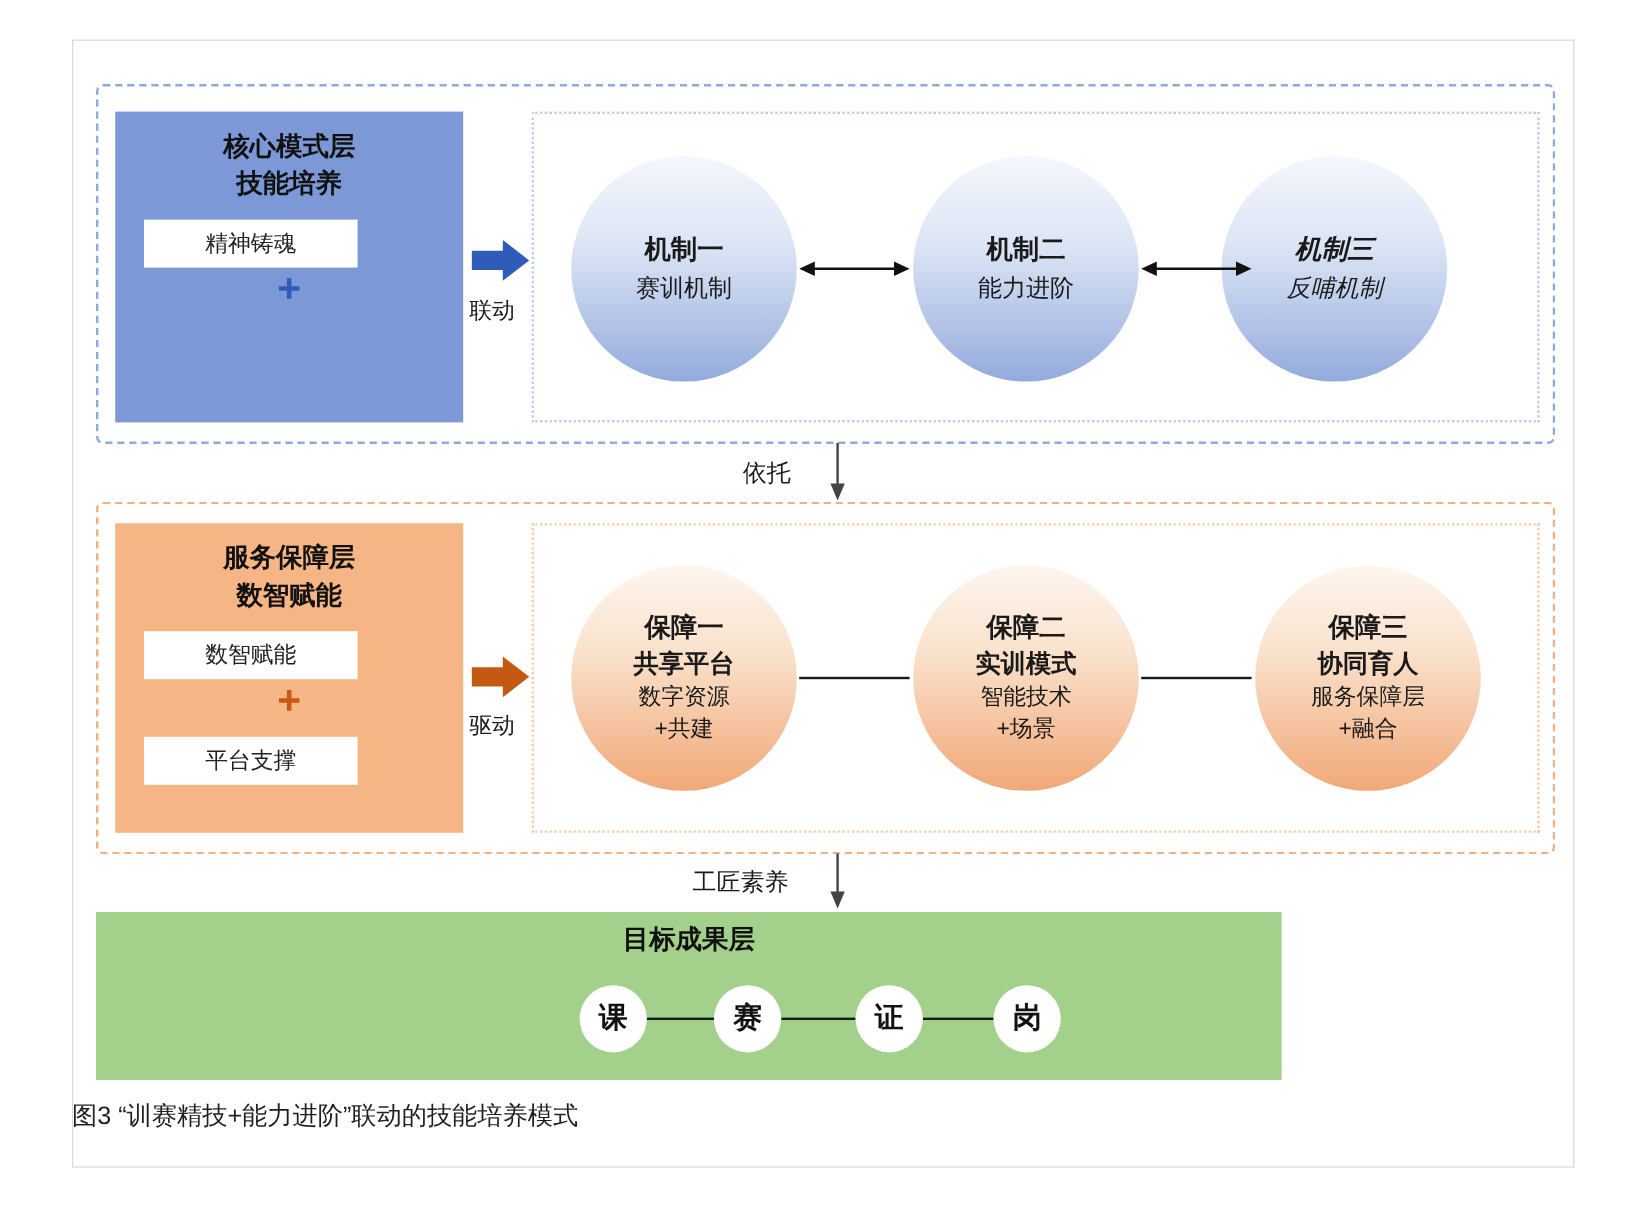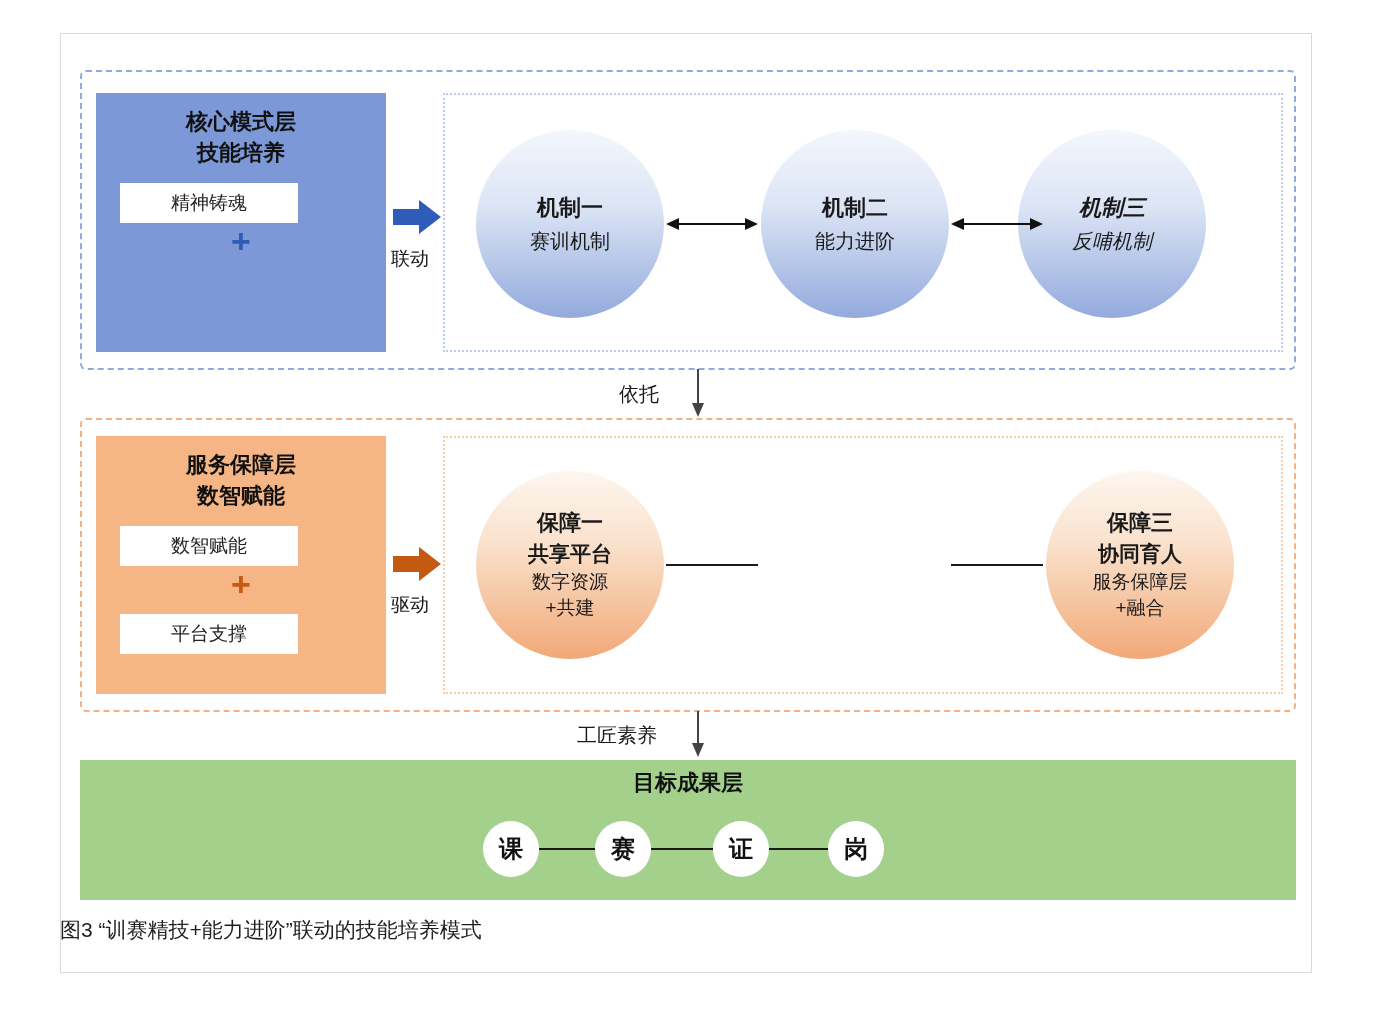--- a/index.html
+++ b/index.html
@@ -54,21 +54,21 @@
   .ol1 { left:666px; top:564px; width:92px; }
   .ol2 { left:951px; top:564px; width:92px; }
 
   .down-arrow { width:18px; height:48px; }
   .dn1 { left:689px; top:369px; }
   .dn2 { left:689px; top:711px; }
   .conn-label { position:absolute; text-align:center; font-size:20px; color:#1a1a1a; }
   .cl1 { left:596px; top:381px; width:86px; }
   .cl2 { left:534px; top:722px; width:166px; }
 
-  .green-box { left:80px; top:760px; width:1216px; height:140px; background:#a3d18c; }
+  .green-box { left:80px; top:760px; width:988px; height:140px; background:#a3d18c; }
   .green-title { position:absolute; top:8px; left:0; width:100%; text-align:center;
                  font-weight:bold; font-size:22px; color:#111; }
   .node { position:absolute; top:821px; width:56px; height:56px; border-radius:50%;
           background:#ffffff; text-align:center; line-height:56px;
           font-weight:bold; font-size:24px; color:#111; }
   .n1 { left:483px; } .n2 { left:595px; } .n3 { left:713px; } .n4 { left:828px; }
   .nl { top:848px; }
   .nl1 { left:539px; width:56px; } .nl2 { left:651px; width:62px; } .nl3 { left:769px; width:59px; }
 
   .caption { left:60px; top:916px; width:1252px; text-align:left; font-size:21px; color:#1f1f1f; }
@@ -154,20 +154,26 @@
       </svg>
   </span>
   <div class="arrow-label al-orange">驱动</div>
 
   <div class="circle circle-orange" style="left:476px; top:471px;">
     <div class="c-title">保障一</div>
     <div class="c-sub-b">共享平台</div>
     <div class="c-line">数字资源</div>
     <div class="c-line">+共建</div>
   </div>
+  <div class="circle circle-orange" style="left:761px; top:471px;">
+    <div class="c-title">保障二</div>
+    <div class="c-sub-b">实训模式</div>
+    <div class="c-line">智能技术</div>
+    <div class="c-line">+场景</div>
+  </div>
   <div class="circle circle-orange" style="left:1046px; top:471px;">
     <div class="c-title">保障三</div>
     <div class="c-sub-b">协同育人</div>
     <div class="c-line">服务保障层</div>
     <div class="c-line">+融合</div>
   </div>
 
   <div class="hline ol1"></div>
   <div class="hline ol2"></div>
 

